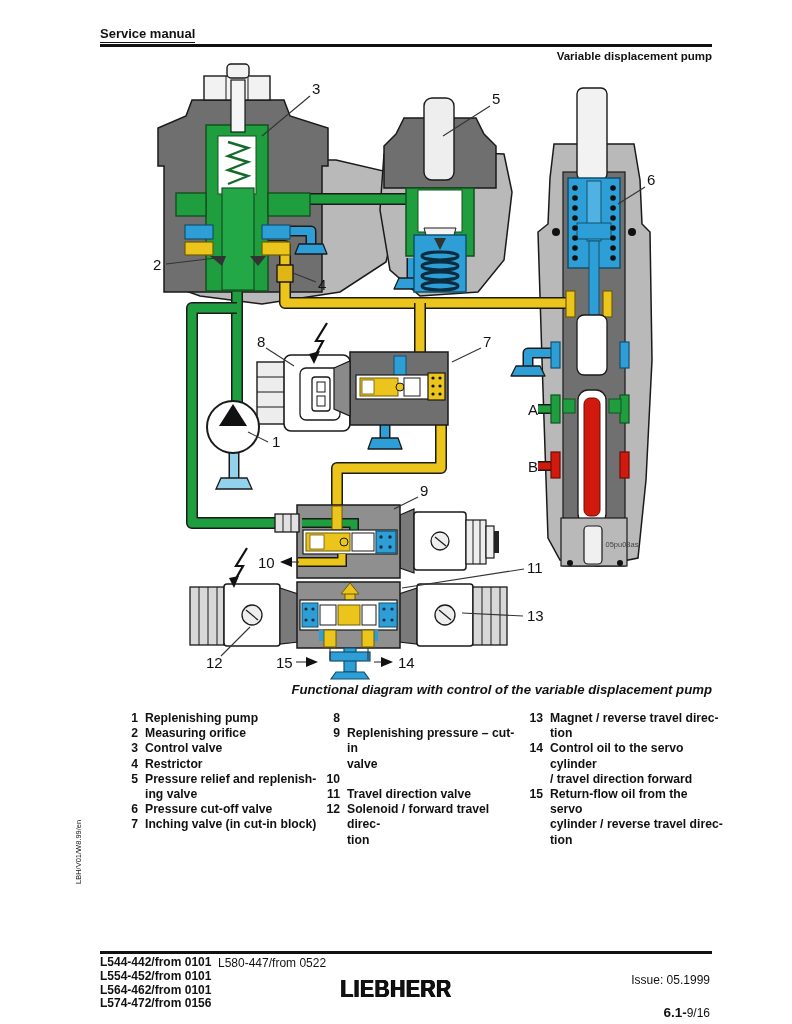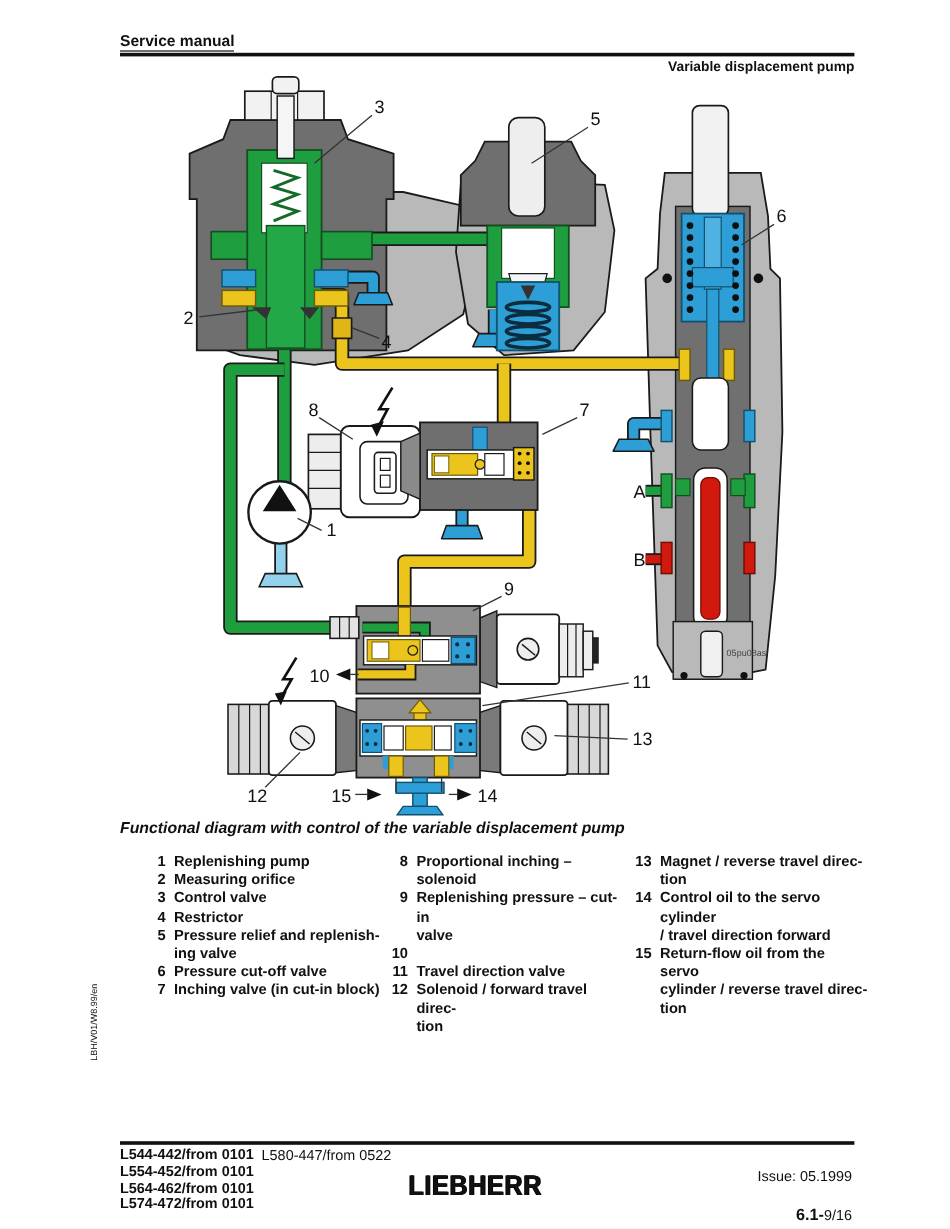--- a/index.html
+++ b/index.html
@@ -7,21 +7,21 @@
     position:relative;width:792px;height:1024px;background:#ffffff;
     font-family:"Liberation Sans", sans-serif;color:#111;overflow:hidden;
     margin:0 auto;
   }
   .abs{position:absolute;}
   
   .doc-type{left:100px;top:26px;font-size:13px;font-weight:bold;border-bottom:1.5px solid #111;padding-bottom:1px;}
   .header-rule{left:100px;top:44px;width:612px;height:3px;background:#111;}
   .section-title{top:50px;left:100px;width:612px;text-align:right;font-size:11.5px;font-weight:bold;}
   
-  .caption{top:682px;left:100px;width:612px;text-align:left;font-style:italic;font-weight:bold;font-size:13.2px;}
+  .caption{top:682px;left:100px;width:612px;text-align:right;font-style:italic;font-weight:bold;font-size:13.2px;}
   
   .legend-col{top:711px;font-size:12.2px;font-weight:bold;line-height:15.2px;}
   .legend-row{display:flex;}
   .legend-num{width:20px;text-align:right;margin-right:7px;flex:none;}
   .legend-text{white-space:pre-line;}
   
   .footer-rule{left:100px;top:951px;width:612px;height:2.5px;background:#111;}
   .models{left:100px;top:956px;font-size:12px;font-weight:bold;line-height:13.8px;}
   .model-extra{left:218px;top:956px;font-size:12px;font-weight:normal;}
   .logo{left:0;top:977px;width:792px;text-align:center;font-size:21px;font-weight:bold;
@@ -373,21 +373,20 @@
         <div class="legend-text">Pressure cut-off valve</div>
       </div>
     <div class="legend-row">
         <div class="legend-num">7</div>
         <div class="legend-text">Inching valve (in cut-in block)</div>
       </div>
   </div>
   <div class="abs legend-col" style="left:320px;width:205px">
     <div class="legend-row">
         <div class="legend-num">8</div>
-        <div class="legend-text">Proportional inching – solenoid</div>
       </div>
     <div class="legend-row">
         <div class="legend-num">9</div>
         <div class="legend-text">Replenishing pressure – cut-in
 valve</div>
       </div>
     <div class="legend-row">
         <div class="legend-num">10</div>
       </div>
     <div class="legend-row">
@@ -419,20 +418,20 @@
       </div>
   </div>
 
   <div class="abs side-code">LBH/V01/W8.99/en</div>
 
   <div class="abs footer-rule"></div>
   <div class="abs models">
     <div>L544-442/from 0101</div>
     <div>L554-452/from 0101</div>
     <div>L564-462/from 0101</div>
-    <div>L574-472/from 0101</div>
+    <div>L574-472/from 0156</div>
   </div>
   <div class="abs model-extra">L580-447/from 0522</div>
   <div class="abs logo">LIEBHERR</div>
   <div class="abs pageref"><b>6.1-</b><span>9/16</span></div>
   <div class="abs issue">Issue: 05.1999</div>
 
 </div>
 
 </body></html>

